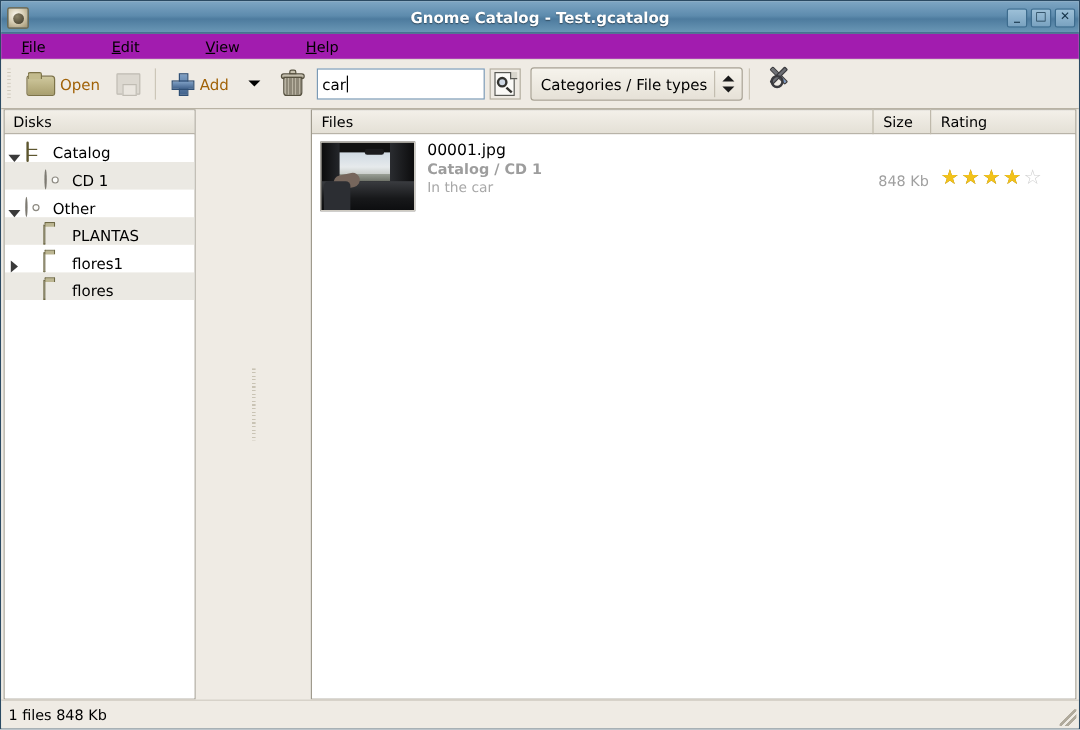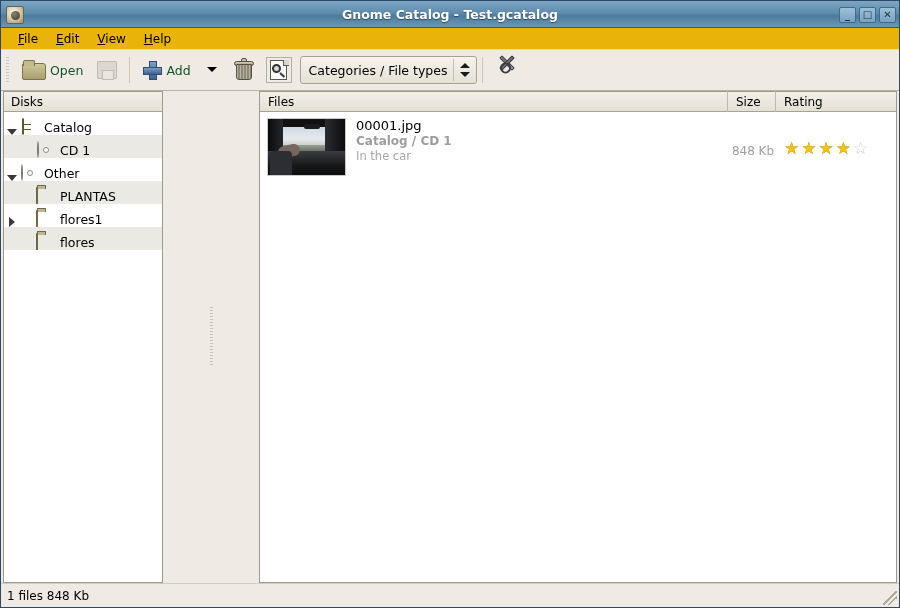--- a/index.html
+++ b/index.html
@@ -82,25 +82,26 @@
     align-items: center;
     justify-content: center;
     line-height: 1;
     font-family: "DejaVu Sans", sans-serif;
   }
 
   
   #menubar {
     flex: 0 0 22px;
     height: 22px;
-    background: #eab308;
+    background: #a21caf;
     display: flex;
     align-items: center;
     padding-left: 8px;
     border-bottom: 1px solid #dedacf;
+    gap: 37px;
   }
   .menu-item {
     padding: 2px 9px;
     color: #000;
     font-size: 12px;
   }
   .menu-item u { text-decoration: underline; }
 
   
   #toolbar {
@@ -122,21 +123,21 @@
     background-repeat: repeat-y;
     flex: 0 0 6px;
   }
   .tb-btn {
     display: flex;
     align-items: center;
     gap: 4px;
     padding: 3px 6px;
     height: 32px;
     border: 1px solid transparent;
-    color: #14532d;
+    color: #a16207;
     font-size: 12.5px;
   }
   .tb-sep {
     width: 1px; height: 26px;
     background: #ccc6b8;
     margin: 0 5px;
     flex: 0 0 1px;
   }
   .tb-label { white-space: nowrap; }
 
@@ -549,20 +550,24 @@
     </div>
 
     <div class="tb-btn">
       <span class="ic-trash">
         <span class="knob"></span>
           <span class="lid"></span>
           <span class="can"></span>
       </span>
     </div>
 
+    <div id="search-entry">
+      <span id="search-value" placeholder="">car</span>
+      <span id="search-caret"></span>
+    </div>
 
     <div class="tb-btn-box">
       <span class="ic-searchpage">
         <span class="page"></span>
           <span class="corner"></span>
           <span class="lens"></span>
           <span class="handle"></span>
       </span>
     </div>
 

